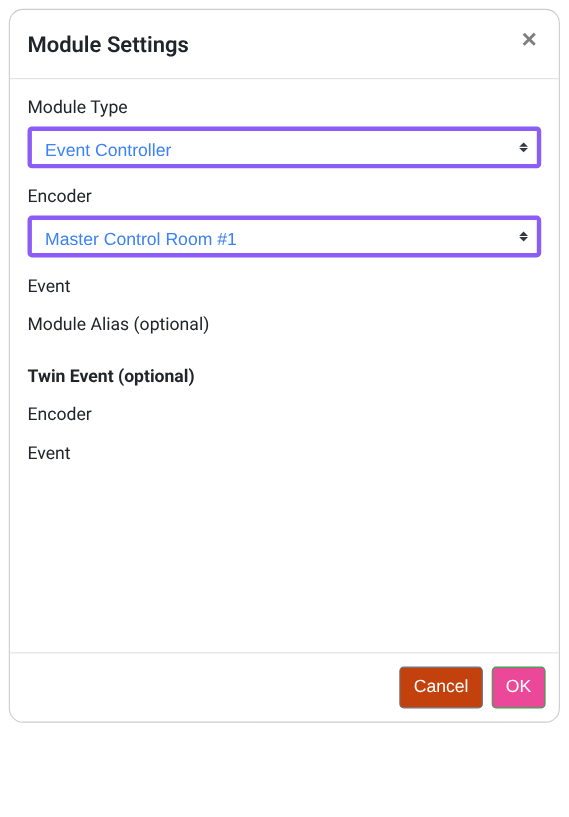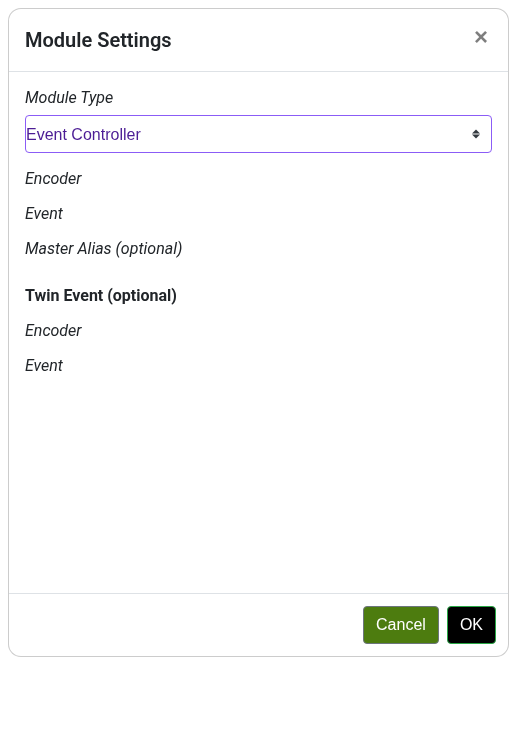--- a/index.html
+++ b/index.html
@@ -53,31 +53,30 @@
     }
     .form-group {
       margin-bottom: 16px;
     }
     .form-label {
       display: block;
       font-size: 16px;
       color: #212529;
       margin-bottom: 8px;
       font-weight: 400;
-      font-style: italic;
     }
     .form-control {
       display: block;
       width: 100%;
-      padding: 7px 0;
+      padding: 7px 12px;
       font-size: 16px;
       line-height: 1.5;
-      color: #4c1d95;
+      color: #3b82f6;
       background-color: #fff;
-      border: 1px solid #8b5cf6;
+      border: 4px solid #8b5cf6;
       border-radius: 4px;
       height: 38px;
     }
     .select-wrapper {
       position: relative;
       width: 100%;
     }
     .select-wrapper select {
       appearance: none;
       -webkit-appearance: none;
@@ -128,26 +127,26 @@
       padding: 6px 12px;
       font-size: 16px;
       line-height: 1.5;
       border-radius: 4px;
       border: 1px solid transparent;
       cursor: pointer;
       text-align: center;
     }
     .btn-secondary {
       color: #fff;
-      background-color: #4d7c0f;
+      background-color: #c2410c;
       border-color: #6c757d;
     }
     .btn-success {
       color: #fff;
-      background-color: #000000;
+      background-color: #ec4899;
       border-color: #28a745;
     }
   </style>
 </head>
 <body>
 
 <div class="modal">
   <div class="modal-header">
     <h5 class="modal-title">Module Settings</h5>
     <button class="close-btn">
@@ -165,28 +164,37 @@
         </select>
         <span class="select-caret">
           <span class="caret-up"></span>
           <span class="caret-down"></span>
         </span>
       </div>
     </div>
 
     <div class="form-group">
       <label class="form-label">Encoder</label>
+      <div class="select-wrapper">
+        <select class="form-control">
+          <option>Master Control Room #1</option>
+        </select>
+        <span class="select-caret">
+          <span class="caret-up"></span>
+          <span class="caret-down"></span>
+        </span>
+      </div>
     </div>
 
     <div class="form-group">
       <label class="form-label">Event</label>
     </div>
 
     <div class="form-group">
-      <label class="form-label">Master Alias (optional)</label>
+      <label class="form-label">Module Alias (optional)</label>
     </div>
 
     <div class="section-title">Twin Event (optional)</div>
 
     <div class="form-group">
       <label class="form-label">Encoder</label>
     </div>
 
     <div class="form-group">
       <label class="form-label">Event</label>

